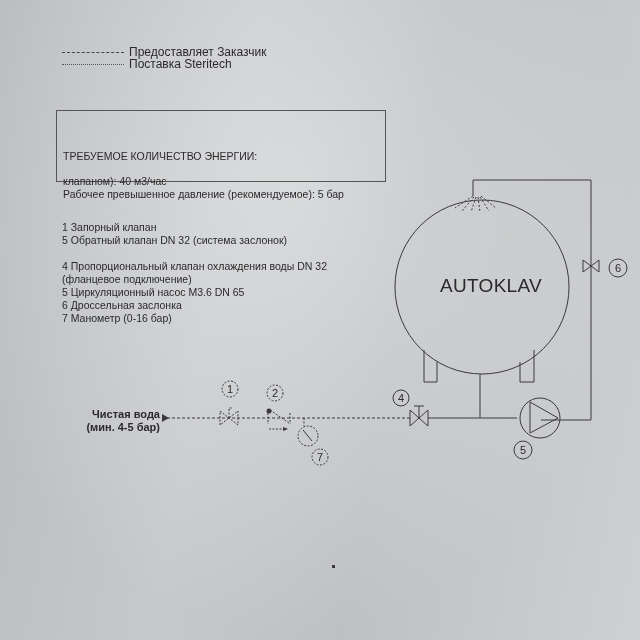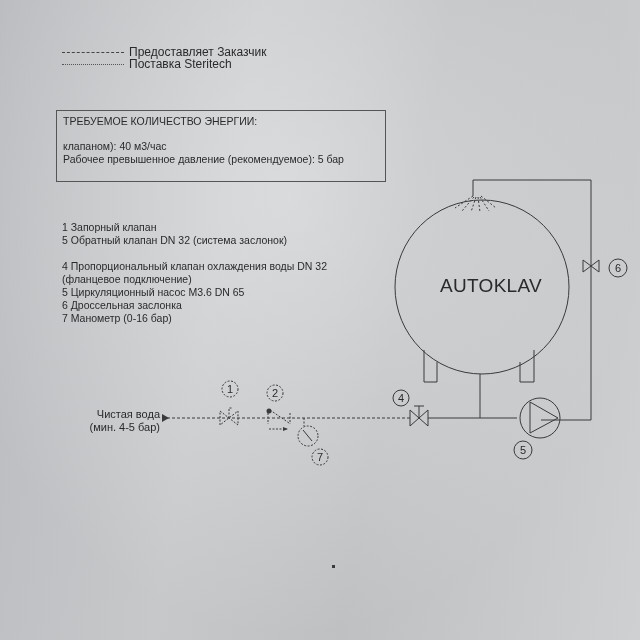--- a/index.html
+++ b/index.html
@@ -8,21 +8,21 @@
     font-family:"Liberation Sans",sans-serif;color:#2a2a2c;}
   .paper{position:absolute;left:0;top:0;width:640px;height:640px;
     background:radial-gradient(ellipse at 45% 30%,rgba(235,236,236,.55),rgba(200,201,203,0) 70%);}
   .legend{position:absolute;left:62px;top:46px;font-size:12px;line-height:11px;}
   .legend .row{display:flex;align-items:center;height:12px;}
   .legend .ln{width:62px;margin-right:5px;height:0;}
   .ln.dash{border-top:1px dashed #444;}
   .ln.solid{border-top:1px dotted #555;}
   .box{position:absolute;left:56px;top:110px;width:330px;height:72px;border:1px solid #555;
     font-size:10.5px;line-height:13px;padding:4px 0 0 6px;box-sizing:border-box;}
-  .box .h{margin-bottom:12px;}
+  .box .h{margin-bottom:12px;margin-top:35px;}
   .list{position:absolute;left:62px;top:221px;font-size:10.5px;line-height:13px;}
   .list .gap{height:13px;}
   .lbl{position:absolute;font-size:11px;line-height:13px;text-align:right;}
   svg{position:absolute;left:0;top:0;}
   .autoklav{position:absolute;left:440px;top:275px;font-size:19px;letter-spacing:.3px;}
 </style>
 </head>
 <body>
 
 <div class="paper"></div>
@@ -48,21 +48,21 @@
   <div>1 Запорный клапан</div>
   <div>5 Обратный клапан DN 32 (система заслонок)</div>
   <div class="gap"></div>
   <div>4 Пропорциональный клапан охлаждения воды DN 32</div>
   <div>(фланцевое подключение)</div>
   <div>5 Циркуляционный насос М3.6 DN 65</div>
   <div>6 Дроссельная заслонка</div>
   <div>7 Манометр (0-16 бар)</div>
 </div>
 
-<div class="lbl" style="left:70px;top:408px;width:90px;">
+<div class="lbl" style="left:70px;top:408px;width:90px;font-weight:bold;">
   <div>Чистая вода</div>
   <div>(мин. 4-5 бар)</div>
 </div>
 
 <svg width="640" height="640" viewBox="0 0 640 640">
   <g fill="none" stroke="#3a3a3c" stroke-width="1">
 
     <circle cx="482" cy="287" r="87"></circle>
 
     <path d="M424 350 V382 H437 V362"></path>

